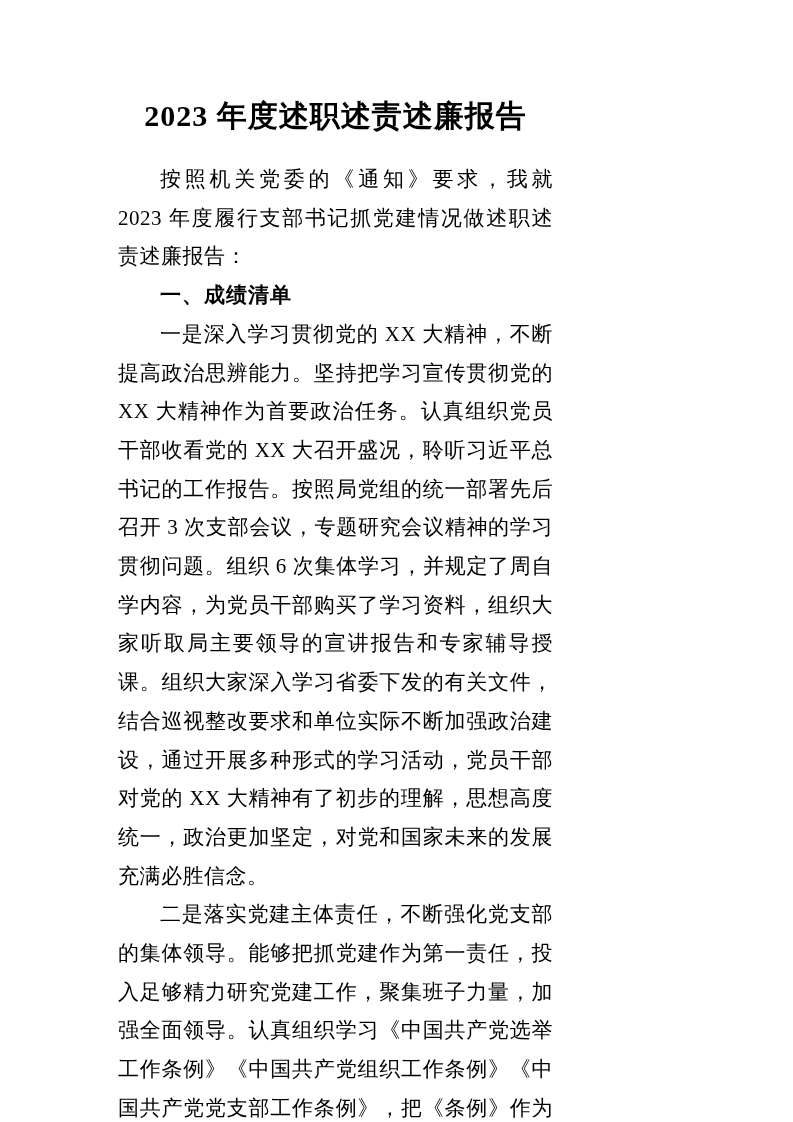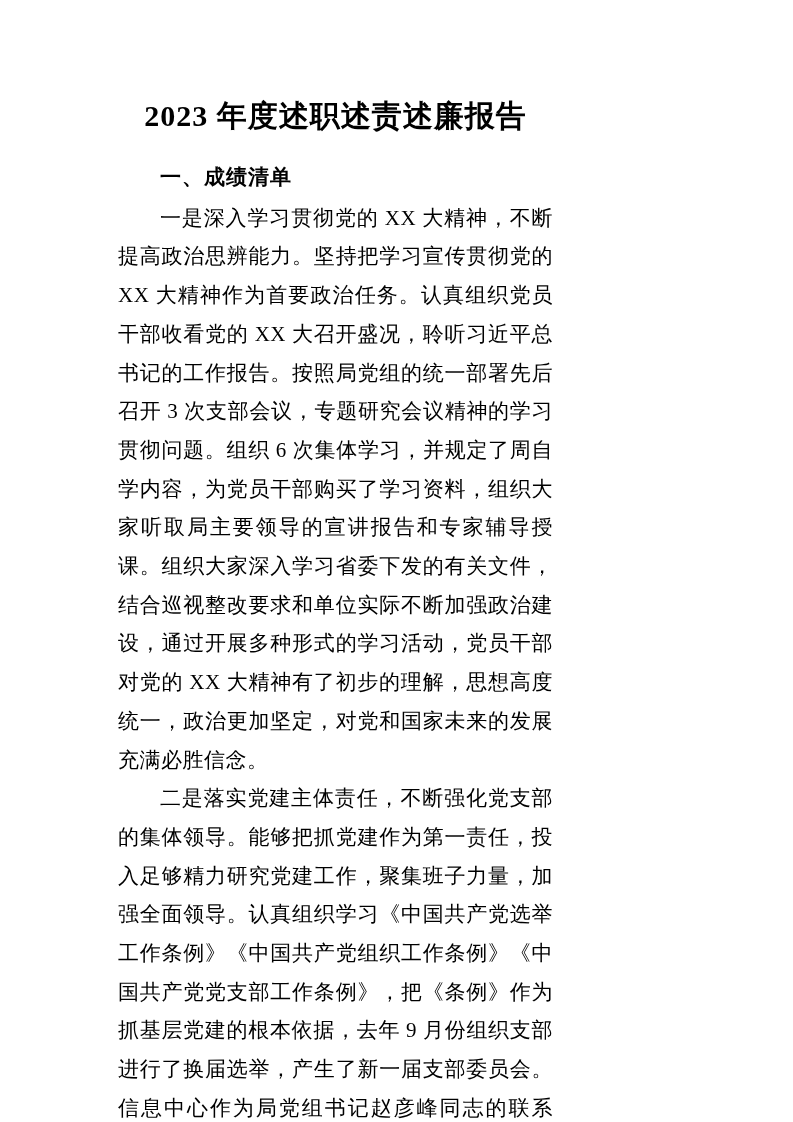--- a/index.html
+++ b/index.html
@@ -34,32 +34,33 @@
     color: #000000;
   }
   .para {
     margin: 0;
     text-indent: 2em;
     text-align: justify;
     text-justify: inter-ideograph;
     letter-spacing: 0.5px;
   }
   .para.heading {
-    font-family: Liberation Mono, monospace;
+    font-family: Liberation Sans, sans-serif;
     font-weight: 700;
     text-align: left;
     letter-spacing: 1px;
   }
   .para.continued {
     text-align-last: justify;
   }
 </style>
 </head>
 <body>
 
 <div class="page">
   <h1 class="doc-title">2023 年度述职述责述廉报告</h1>
   <div class="doc-body">
+      <p class="para">按照机关党委的《通知》要求，我就 2023 年度履行支部书记抓党建情况做述职述责述廉报告：</p>
       <p class="para heading">一、成绩清单</p>
       <p class="para">一是深入学习贯彻党的 XX 大精神，不断提高政治思辨能力。坚持把学习宣传贯彻党的 XX 大精神作为首要政治任务。认真组织党员干部收看党的 XX 大召开盛况，聆听习近平总书记的工作报告。按照局党组的统一部署先后召开 3 次支部会议，专题研究会议精神的学习贯彻问题。组织 6 次集体学习，并规定了周自学内容，为党员干部购买了学习资料，组织大家听取局主要领导的宣讲报告和专家辅导授课。组织大家深入学习省委下发的有关文件，结合巡视整改要求和单位实际不断加强政治建设，通过开展多种形式的学习活动，党员干部对党的 XX 大精神有了初步的理解，思想高度统一，政治更加坚定，对党和国家未来的发展充满必胜信念。</p>
       <p class="para continued">二是落实党建主体责任，不断强化党支部的集体领导。能够把抓党建作为第一责任，投入足够精力研究党建工作，聚集班子力量，加强全面领导。认真组织学习《中国共产党选举工作条例》《中国共产党组织工作条例》《中国共产党党支部工作条例》，把《条例》作为抓基层党建的根本依据，去年 9 月份组织支部进行了换届选举，产生了新一届支部委员会。信息中心作为局党组书记赵彦峰同志的联系点，我们始终用彦峰同志在对接调研时的讲话精神激励改进我们的工作，坚持把健全组织、建强队伍、落实制度、加强管理作</p>
     </div>
 </div>
 
 </body></html>

